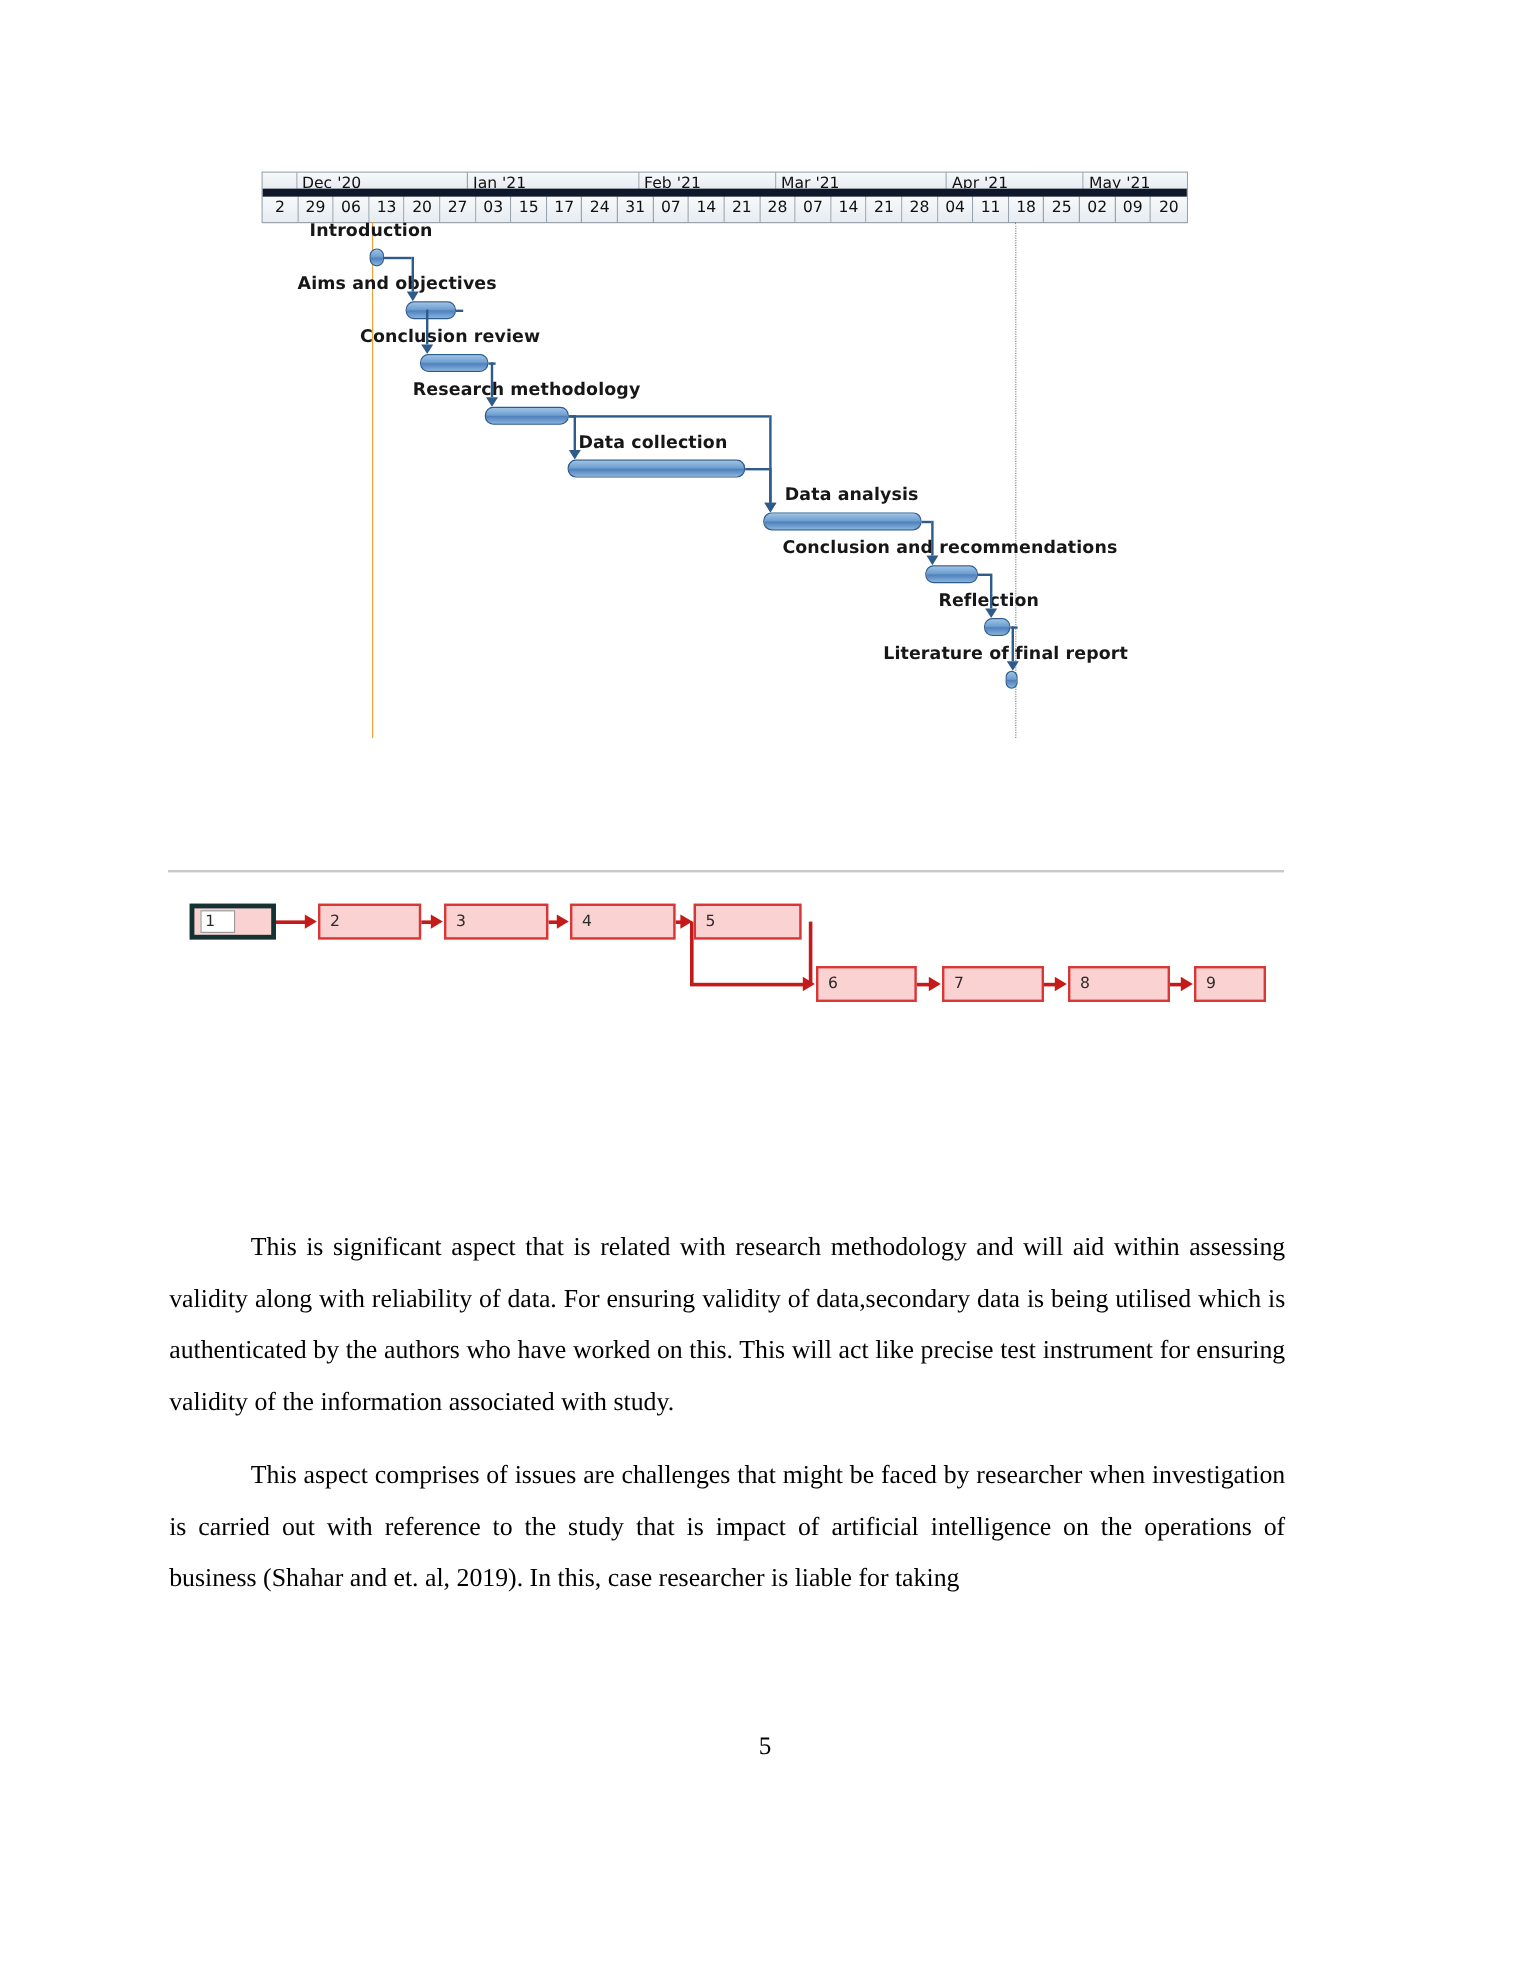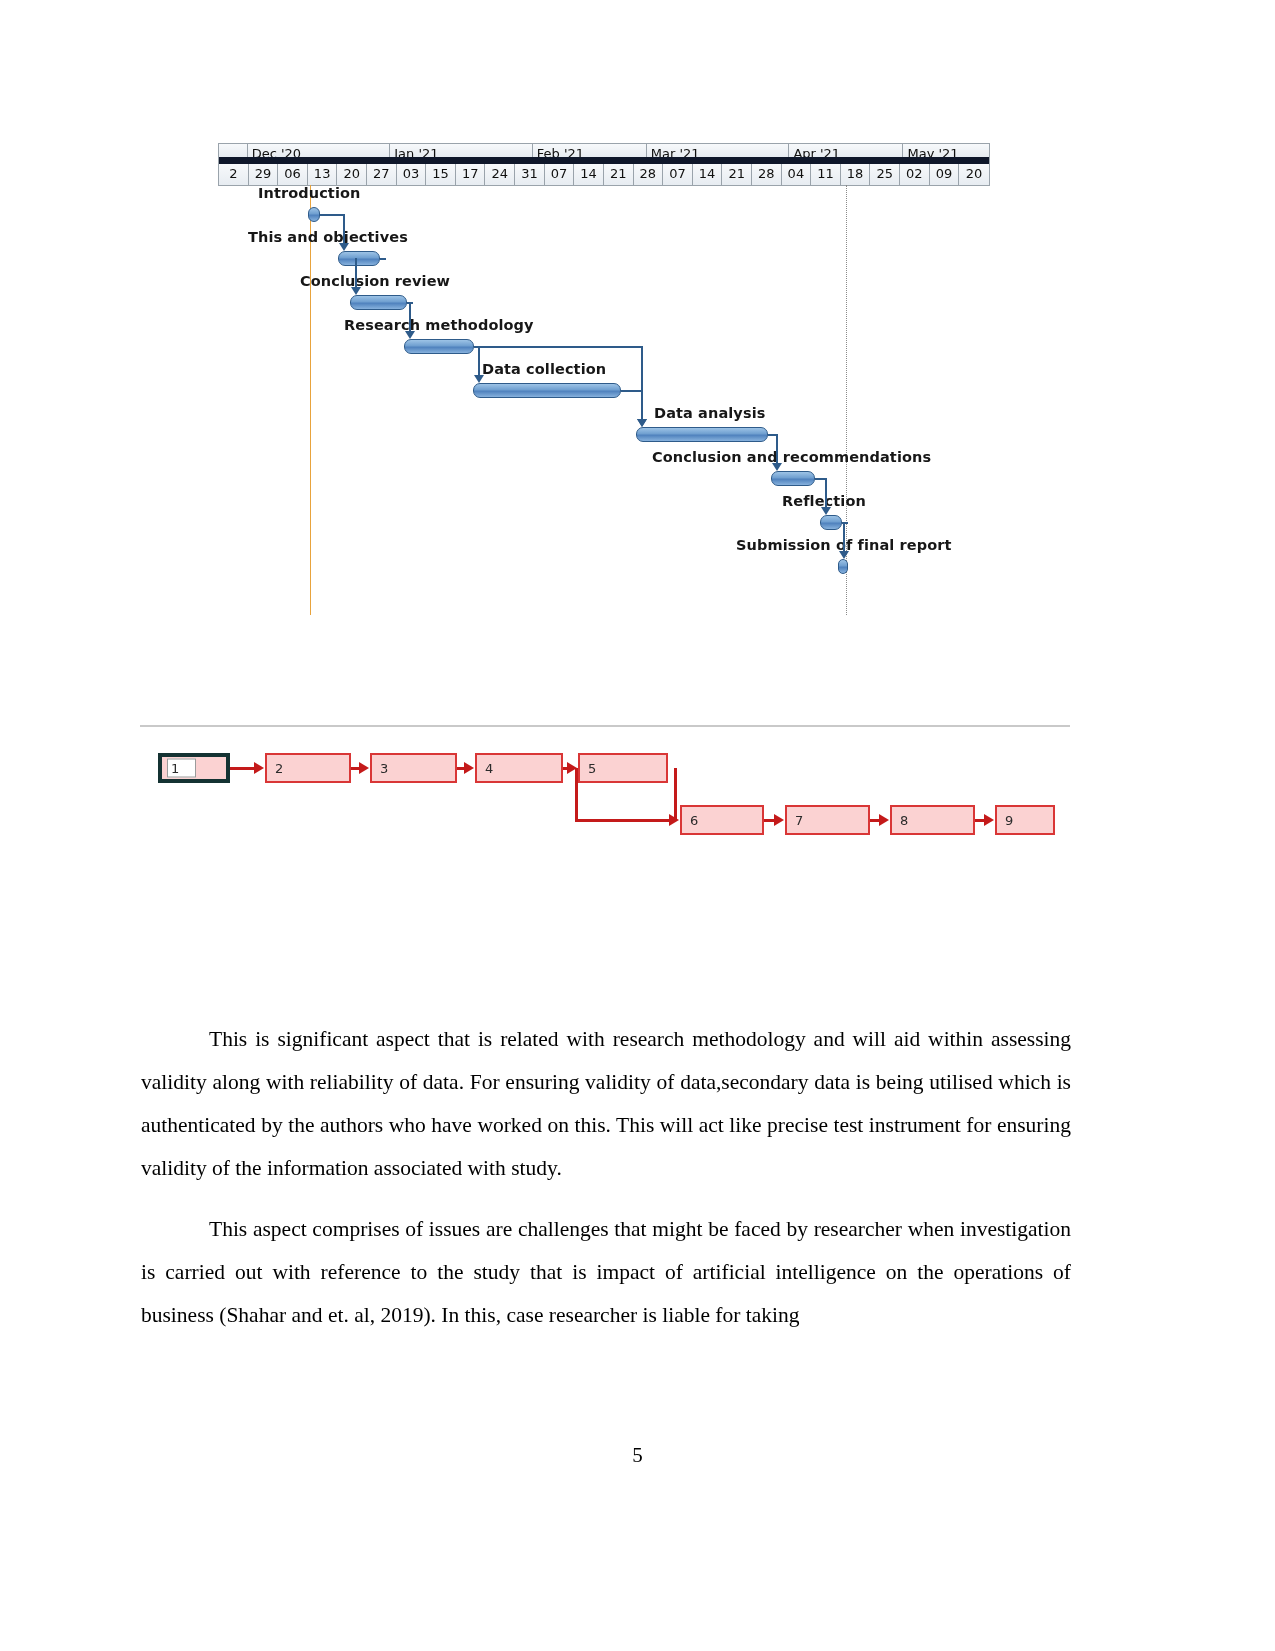--- a/index.html
+++ b/index.html
@@ -252,35 +252,35 @@
         <div class="gantt-week" style="width: 29.6923px;">09</div>
         <div class="gantt-week" style="width: 29.6923px;">20</div>
       </div>
   </div>
 
   <div class="gantt-body" id="gantt-body">
     <div class="gantt-vline-solid" id="gantt-marker-solid" style="left: 92px;"></div>
     <div class="gantt-vline-dotted" id="gantt-marker-dotted" style="left: 628px;"></div>
   <div class="task-label" style="left: 40px; top: 0px; text-align: center;">Introduction</div>
       <div class="task-bar" style="left: 90px; top: 22px; width: 12px;"></div>
-      <div class="task-label" style="left: 30px; top: 44px;">This and objectives</div>
+      <div class="task-label" style="left: 30px; top: 44px;">Aims and objectives</div>
       <div class="task-bar" style="left: 120px; top: 66px; width: 42px;"></div>
       <div class="task-label" style="left: 82px; top: 88px;">Conclusion review</div>
       <div class="task-bar" style="left: 132px; top: 110px; width: 57px;"></div>
       <div class="task-label" style="left: 126px; top: 132px;">Research methodology</div>
       <div class="task-bar" style="left: 186px; top: 154px; width: 70px;"></div>
       <div class="task-label" style="left: 264px; top: 176px;">Data collection</div>
       <div class="task-bar" style="left: 255px; top: 198px; width: 148px;"></div>
       <div class="task-label" style="left: 436px; top: 220px;">Data analysis</div>
       <div class="task-bar" style="left: 418px; top: 242px; width: 132px;"></div>
       <div class="task-label" style="left: 434px; top: 264px;">Conclusion and recommendations</div>
       <div class="task-bar" style="left: 553px; top: 286px; width: 44px;"></div>
       <div class="task-label" style="left: 564px; top: 308px;">Reflection</div>
       <div class="task-bar" style="left: 602px; top: 330px; width: 22px;"></div>
-      <div class="task-label" style="left: 518px; top: 352px;">Submission of final report</div>
+      <div class="task-label" style="left: 518px; top: 352px;">Literature of final report</div>
       <div class="task-bar" style="left: 620px; top: 374px; width: 10px;"></div>
       <div class="link-line link-h" style="left: 102px; top: 29px; width: 23px;"></div>
       <div class="link-line link-v" style="left: 125px; top: 29px; height: 29px;"></div>
       <div class="link-arrow" style="left: 121px; top: 58px;"></div>
       <div class="link-line link-h" style="left: 162px; top: 73px; width: 6px;"></div>
       <div class="link-line link-v" style="left: 137px; top: 73px; height: 29px;"></div>
       <div class="link-arrow" style="left: 133px; top: 102px;"></div>
       <div class="link-line link-h" style="left: 189px; top: 117px; width: 6px;"></div>
       <div class="link-line link-v" style="left: 191px; top: 117px; height: 29px;"></div>
       <div class="link-arrow" style="left: 187px; top: 146px;"></div>

